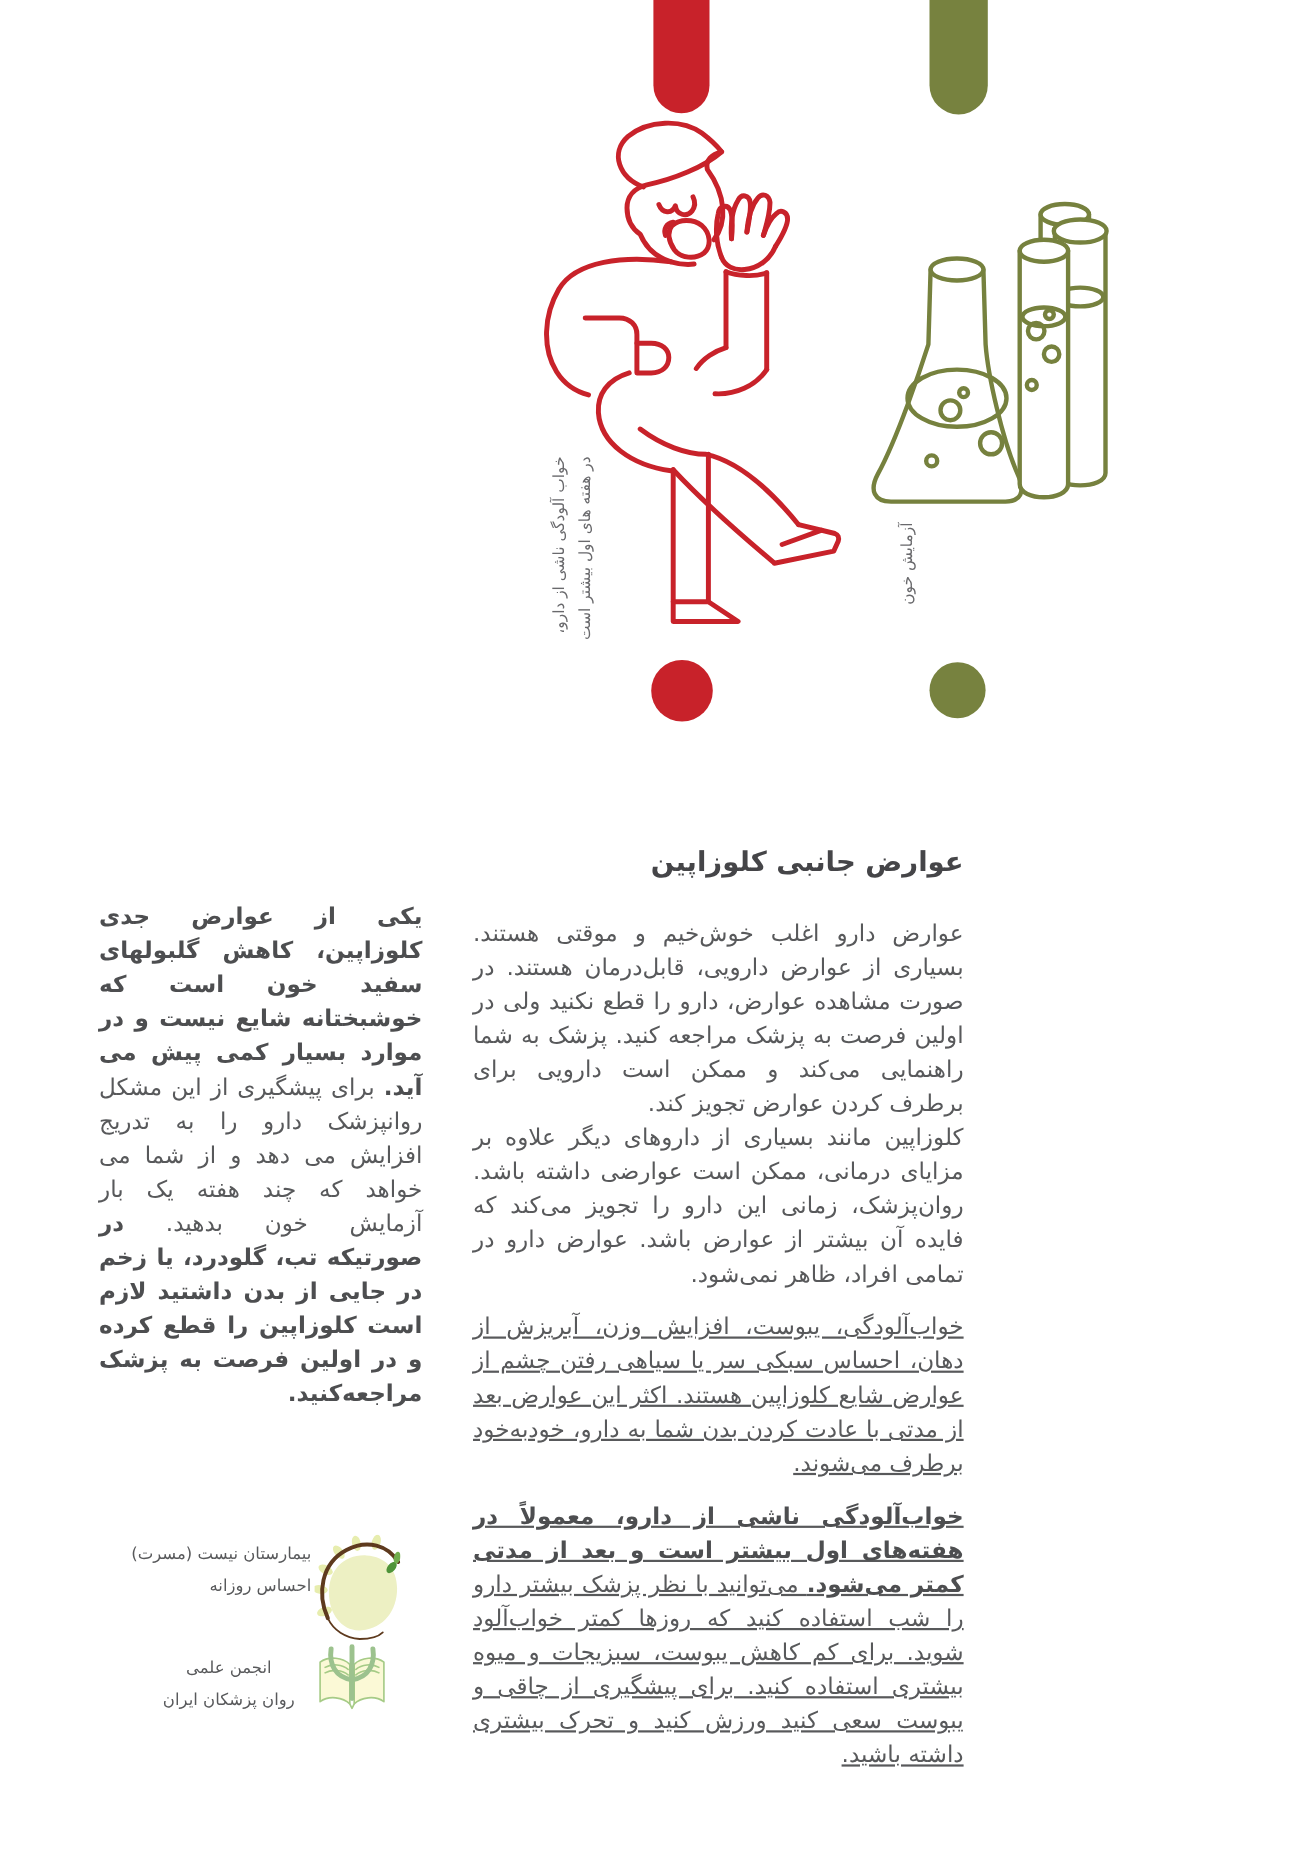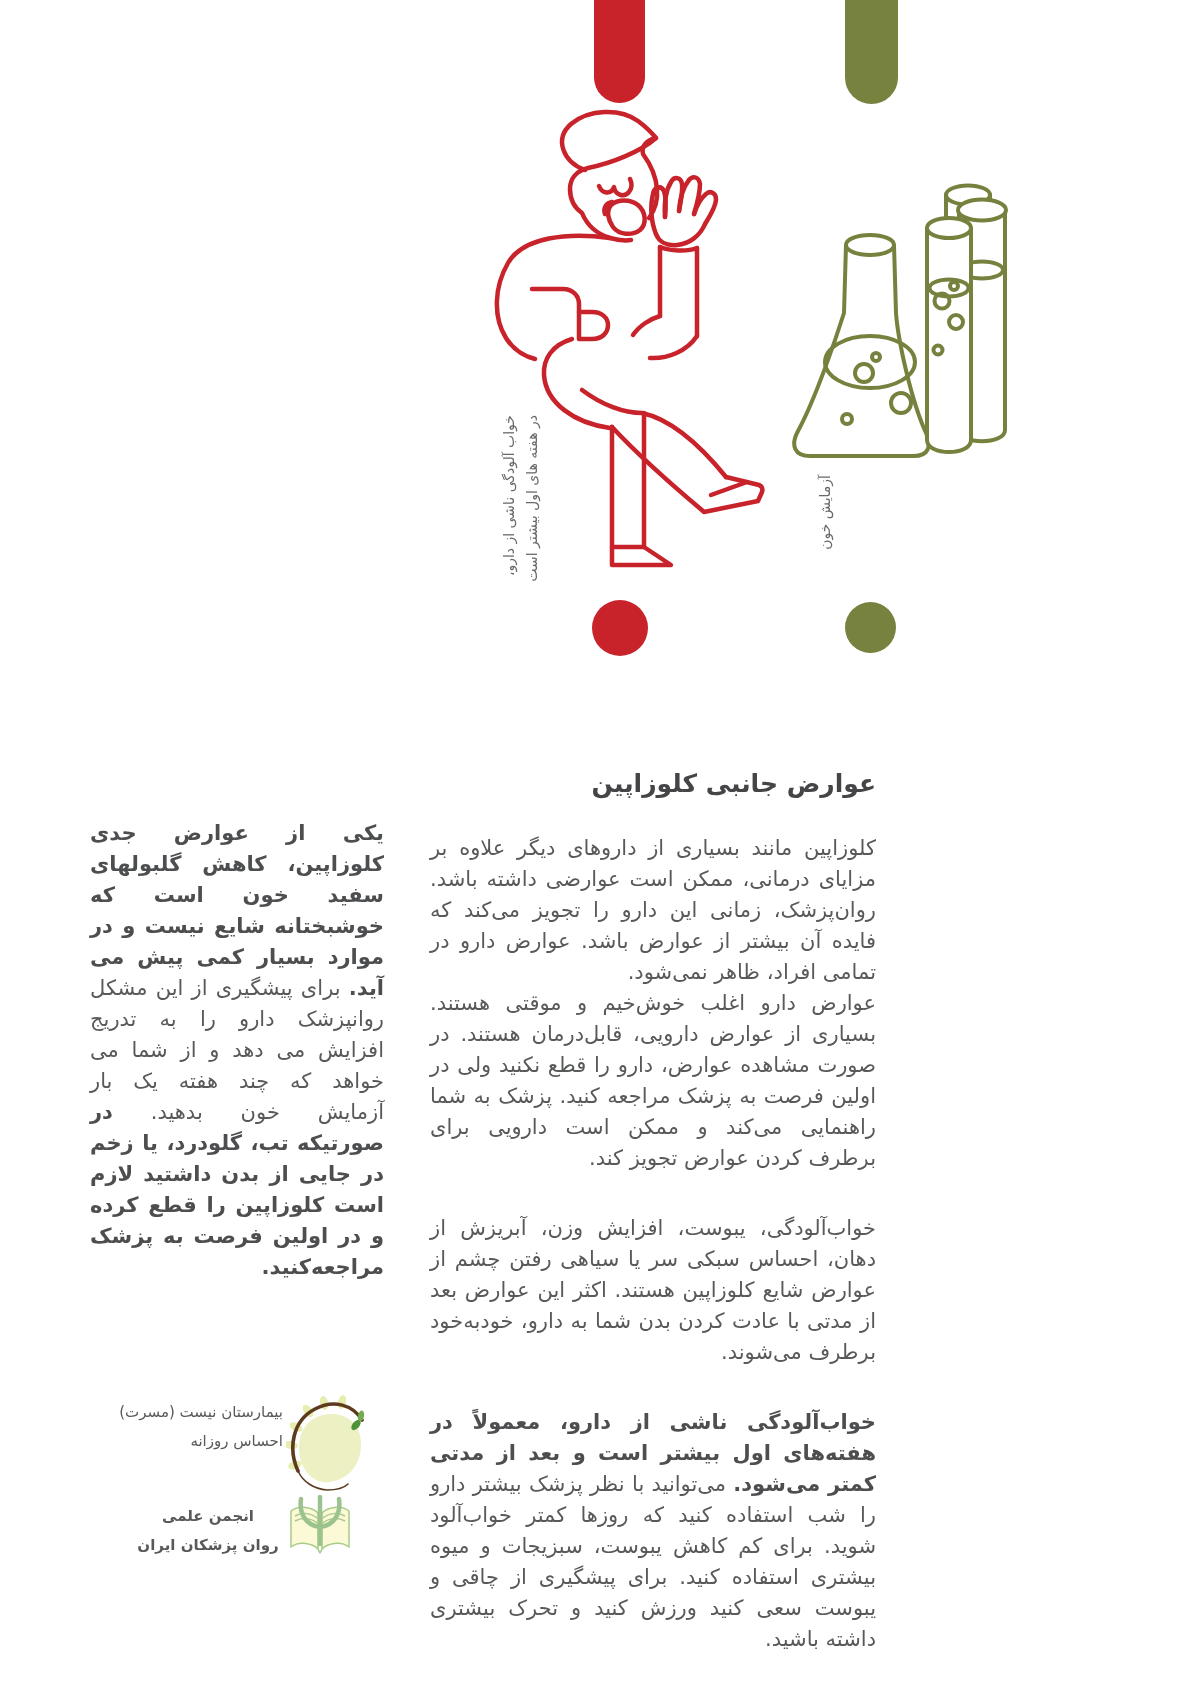--- a/index.html
+++ b/index.html
@@ -40,38 +40,38 @@
   .col-right{
     position:absolute;left:430px;top:768px;width:446px;
     color:#58595b;font-size:21px;line-height:31px;
     text-align:justify;
   }
   .col-right h1{
     font-size:25px;line-height:32px;margin:0 0 33px 0;
     color:#454548;font-weight:bold;text-align:right;
   }
   .col-right p{margin:0;}
-  .col-right p.gap{margin-top:39px;}
+  .col-right p.gap{margin-top:17px;text-decoration:underline;}
   .col-right .b{font-weight:bold;color:#4d4e50;}
   .col-left{
     position:absolute;left:90px;top:818px;width:294px;
     color:#58595b;font-size:21px;line-height:31px;
     text-align:justify;
   }
   .col-left .b{font-weight:bold;color:#4d4e50;margin-top:35px;}
   
   .logo{position:absolute;}
   .logo-sun{left:286px;top:1395px;width:78px;height:100px;}
   .logo-book{left:288px;top:1492px;width:64px;height:64px;}
   .logo-text{
     position:absolute;color:#58595b;font-size:15px;line-height:29px;
     direction:rtl;
   }
   .logo-text-1{left:108px;top:1398px;width:175px;text-align:right;}
-  .logo-text-2{left:128px;top:1502px;width:160px;text-align:center;font-weight:bold;}
+  .logo-text-2{left:128px;top:1502px;width:160px;text-align:center;}
 </style>
 </head>
 <body>
 
 <div class="page">
 
   <div class="bar bar-red"></div>
   <div class="bar bar-olive"></div>
 
   <svg class="illus illus-person" viewBox="0 0 320 480">
@@ -149,22 +149,22 @@
   <div class="dot dot-olive"></div>
 
   <div class="vcap vcap-person">
     <div>خواب آلودگی ناشی از دارو،</div>
     <div>در هفته های اول بیشتر است</div>
   </div>
   <div class="vcap vcap-flask">آزمایش خون</div>
 
   <div class="col-right">
     <h1>عوارض جانبی کلوزاپین</h1>
+    <p>عوارض دارو اغلب خوش‌خیم و موقتی هستند. بسیاری از عوارض دارویی، قابل‌درمان هستند. در صورت مشاهده عوارض، دارو را قطع نکنید ولی در اولین فرصت به پزشک مراجعه کنید. پزشک به شما راهنمایی می‌کند و ممکن است دارویی برای برطرف کردن عوارض تجویز کند.</p>
     <p>کلوزاپین مانند بسیاری از داروهای دیگر علاوه بر مزایای درمانی، ممکن است عوارضی داشته باشد. روان‌پزشک، زمانی این دارو را تجویز می‌کند که فایده آن بیشتر از عوارض باشد. عوارض دارو در تمامی افراد، ظاهر نمی‌شود.</p>
-    <p>عوارض دارو اغلب خوش‌خیم و موقتی هستند. بسیاری از عوارض دارویی، قابل‌درمان هستند. در صورت مشاهده عوارض، دارو را قطع نکنید ولی در اولین فرصت به پزشک مراجعه کنید. پزشک به شما راهنمایی می‌کند و ممکن است دارویی برای برطرف کردن عوارض تجویز کند.</p>
     <p class="gap">خواب‌آلودگی، یبوست، افزایش وزن، آبریزش از دهان، احساس سبکی سر یا سیاهی رفتن چشم از عوارض شایع کلوزاپین هستند. اکثر این عوارض بعد از مدتی با عادت کردن بدن شما به دارو، خودبه‌خود برطرف می‌شوند.</p>
     <p class="gap"><span class="b">خواب‌آلودگی ناشی از دارو، معمولاً در هفته‌های اول بیشتر است و بعد از مدتی کمتر می‌شود.</span><span> می‌توانید با نظر پزشک بیشتر دارو را شب استفاده کنید که روزها کمتر خواب‌آلود شوید. برای کم کاهش یبوست، سبزیجات و میوه بیشتری استفاده کنید. برای پیشگیری از چاقی و یبوست سعی کنید ورزش کنید و تحرک بیشتری داشته باشید.</span></p>
   </div>
 
   <div class="col-left">
     <span class="b">یکی از عوارض جدی کلوزاپین، کاهش گلبولهای سفید خون است که خوشبختانه شایع نیست و در موارد بسیار کمی پیش می آید.</span><span> برای پیشگیری از این مشکل روانپزشک دارو را به تدریج افزایش می دهد و از شما می خواهد که چند هفته یک بار آزمایش خون بدهید. </span><span class="b">در صورتیکه تب، گلودرد، یا زخم در جایی از بدن داشتید لازم است کلوزاپین را قطع کرده و در اولین فرصت به پزشک مراجعه‌کنید.</span>
   </div>
 
   <svg class="logo logo-sun" viewBox="0 0 78 100">
     <g>

